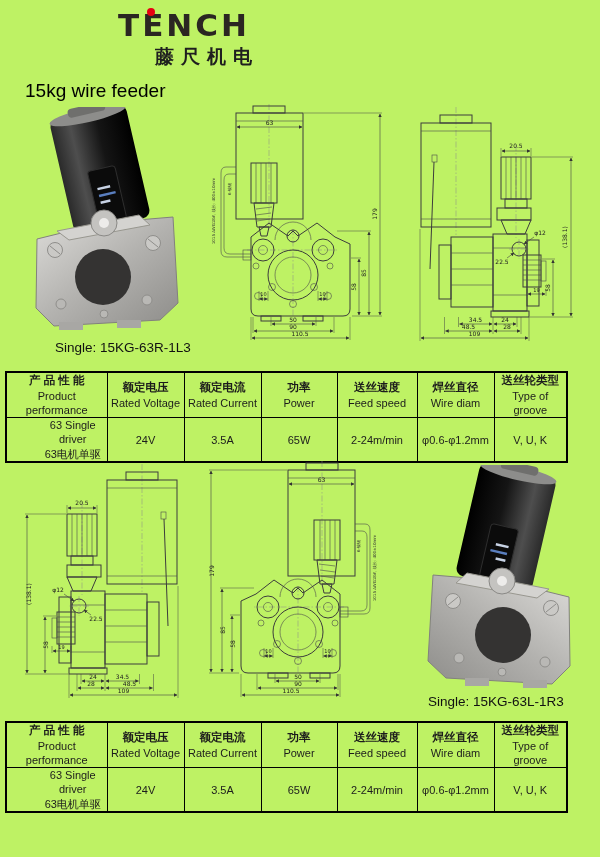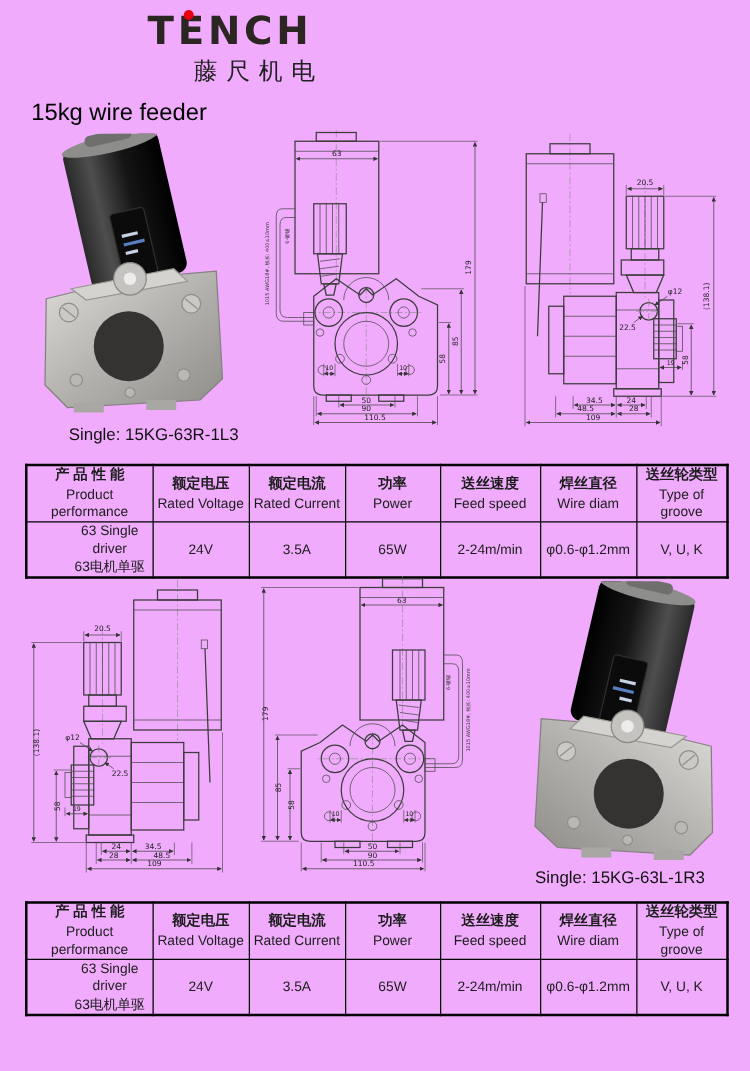--- a/index.html
+++ b/index.html
@@ -1,32 +1,32 @@
 <!DOCTYPE html>
 <html><head>
 <meta charset="utf-8">
 <style>
   html,body{margin:0;padding:0;background:#fff;}
-  .page{position:relative;width:600px;height:857px;background:#f0abfc;overflow:hidden;
+  .page{position:relative;width:600px;height:857px;background:#bef264;overflow:hidden;
         font-family:"Liberation Sans",sans-serif;color:#111;}
 
   
   .logo{position:absolute;left:118px;top:10px;}
   .logo-word{position:relative;font-family:"DejaVu Sans",sans-serif;font-weight:800;
              font-size:31px;line-height:1;letter-spacing:3px;color:#2b2622;}
   .logo-dot{position:absolute;left:29px;top:-2px;width:8px;height:8px;border-radius:50%;}
   .logo-cn{margin-top:3px;padding-left:37px;font-size:19px;letter-spacing:7px;
-           font-weight:400;color:#1f1f1f;}
+           font-weight:700;color:#1f1f1f;}
 
   .page-title{position:absolute;left:25px;top:80px;font-size:19px;color:#000;}
 
   .model-label{position:absolute;font-size:13.5px;color:#111;}
 
   
-  table.spec{position:absolute;left:20px;width:561px;border-collapse:collapse;
+  table.spec{position:absolute;left:5px;width:561px;border-collapse:collapse;
              table-layout:fixed;text-align:center;color:#1c1c1c;border:2px solid #000;}
   .spec th,.spec td{border:1px solid #000;padding:0 1px;vertical-align:middle;font-weight:400;}
   .spec th{height:38px;}
   .spec td{height:31px;font-size:11px;}
   .spec .cn{font-size:11.5px;font-weight:600;line-height:1.35;}
   .spec .en{font-size:11px;line-height:1.3;}
   .spec .cell2{line-height:1.3;font-size:11px;margin-left:32px;}
 
   
   .drw{position:absolute;}

